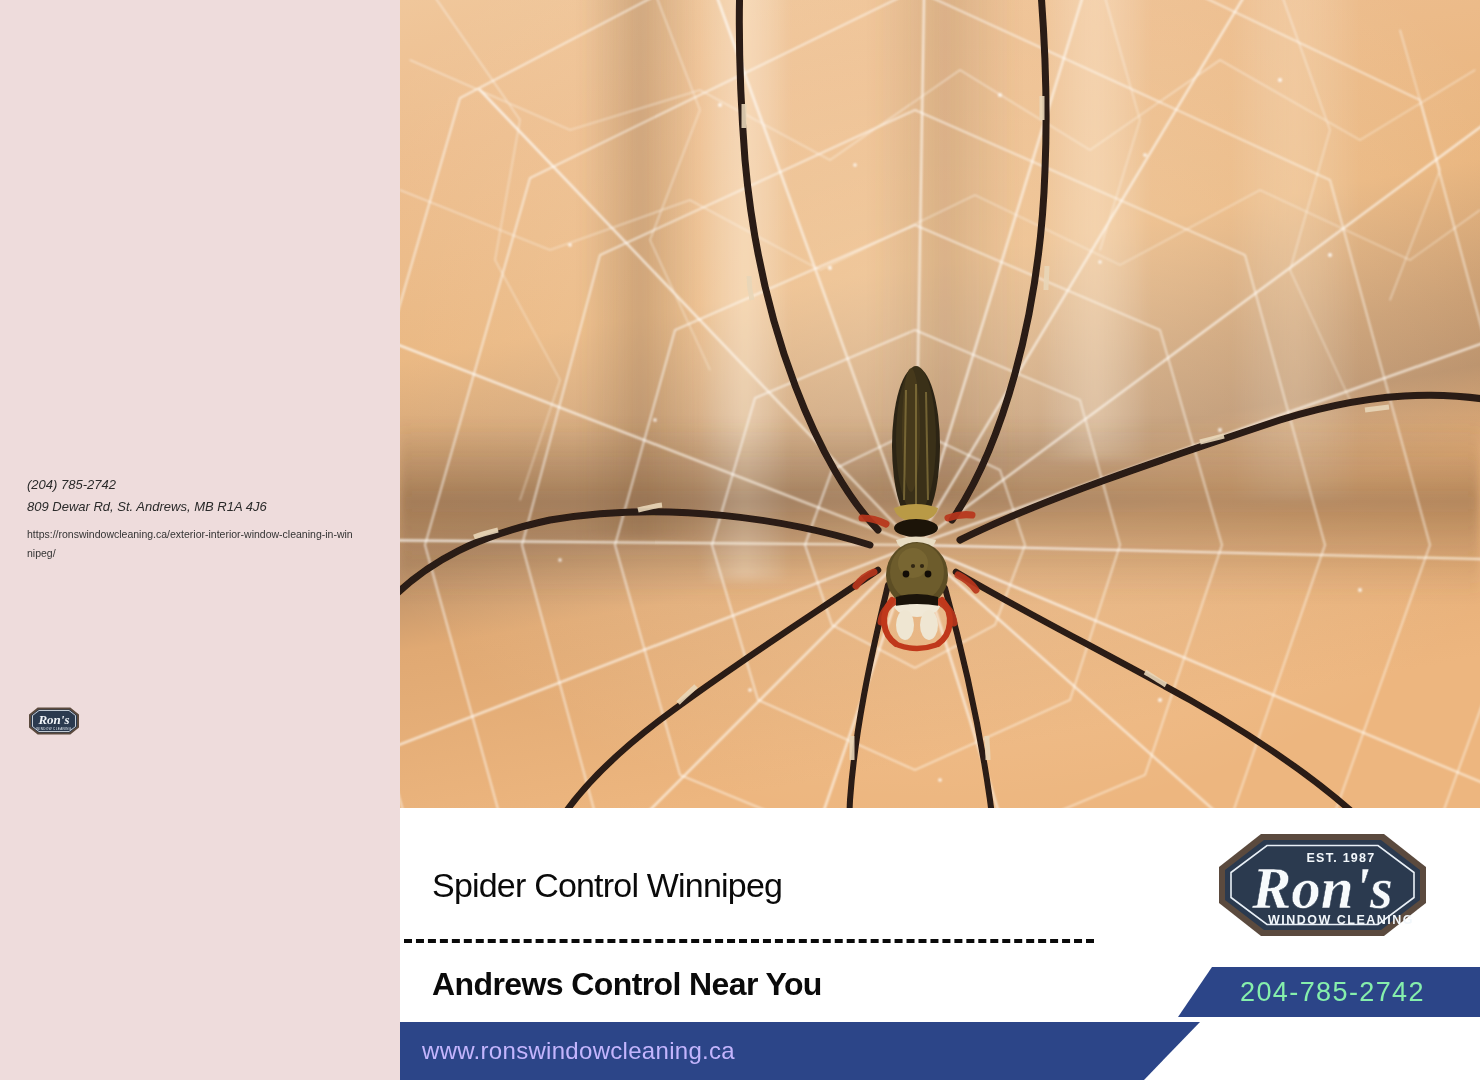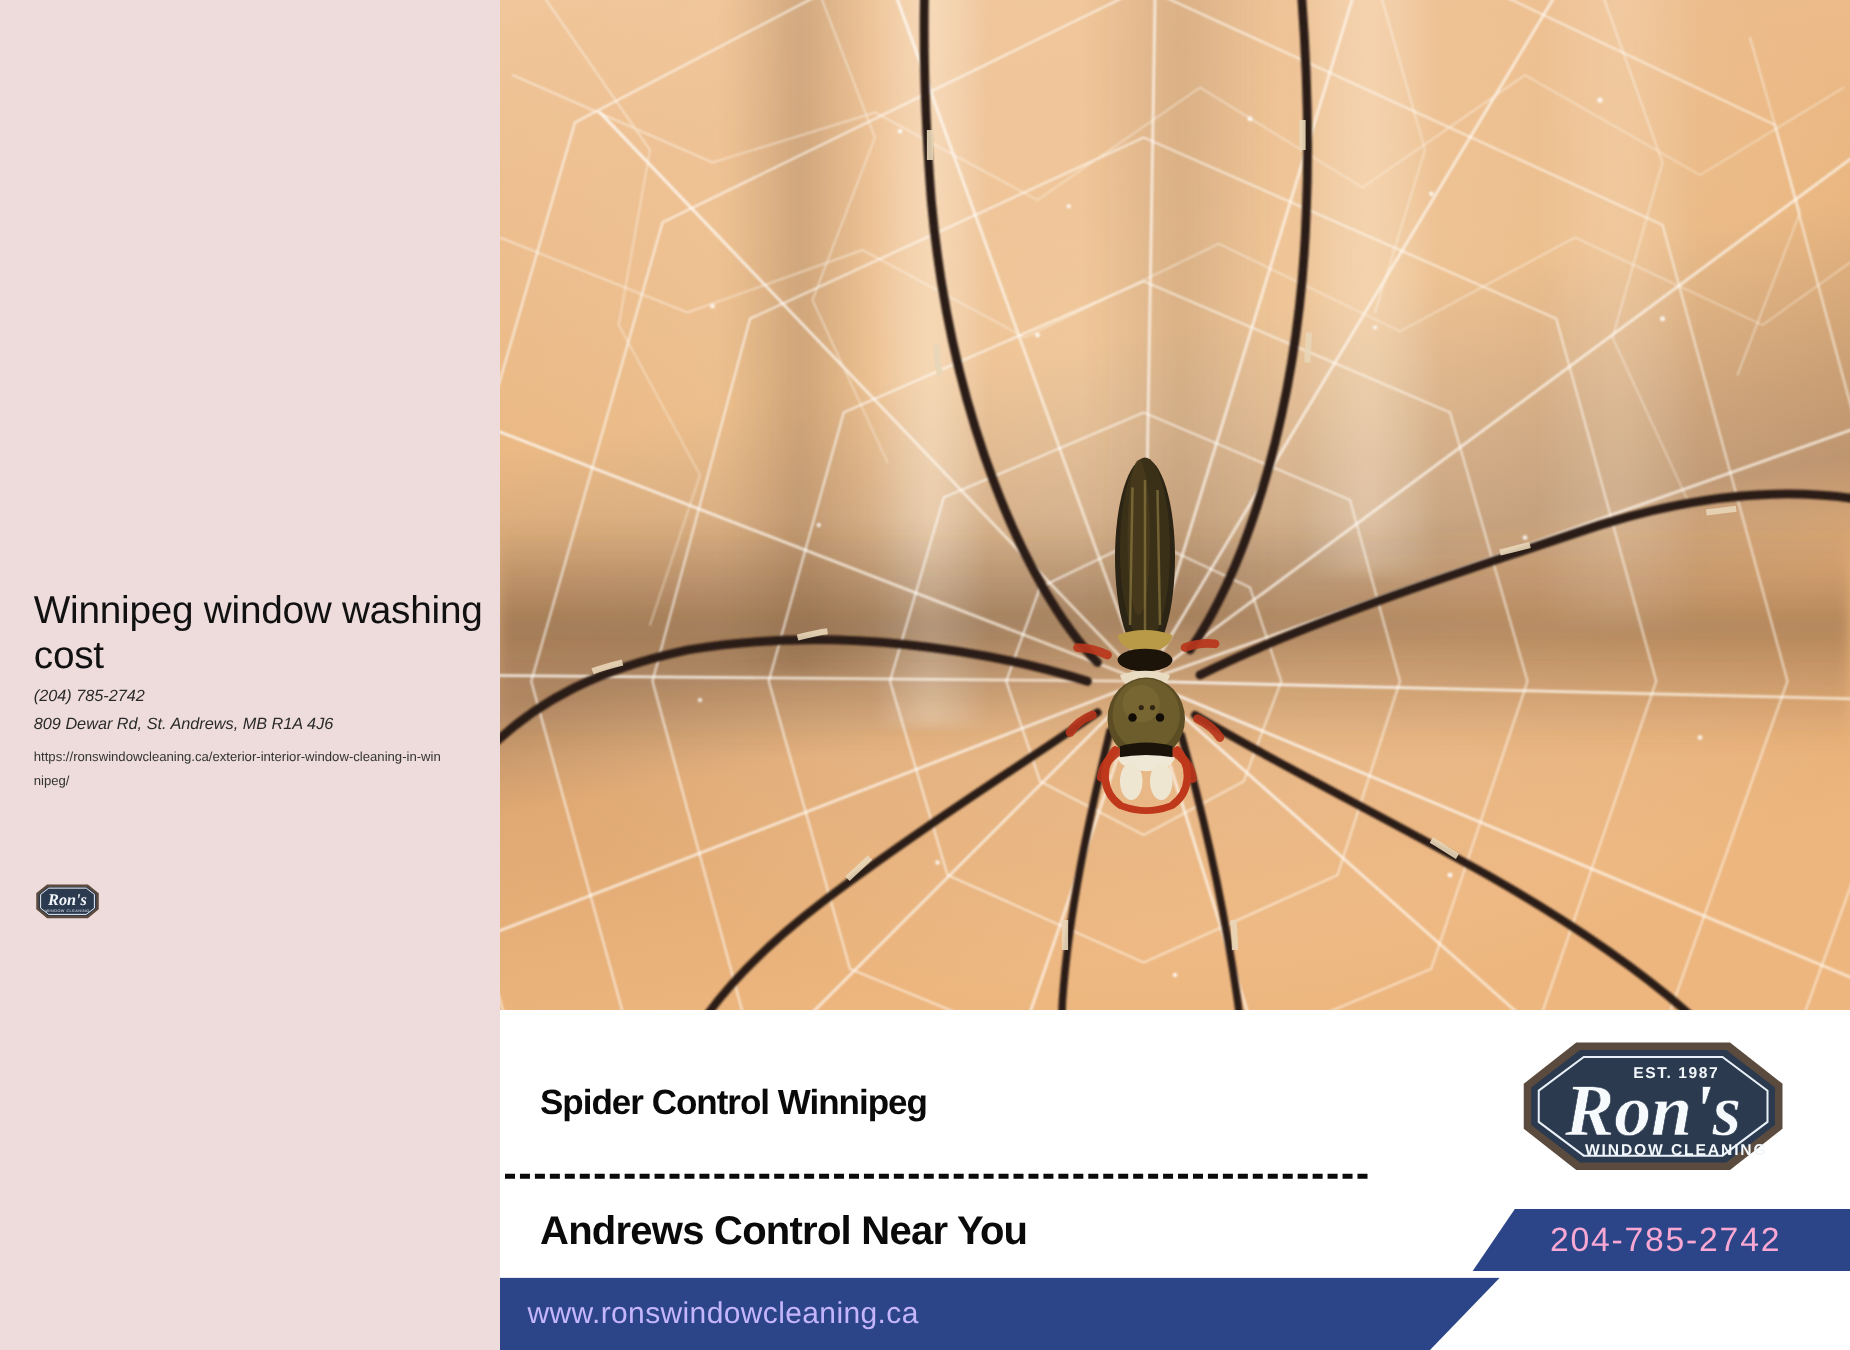--- a/index.html
+++ b/index.html
@@ -52,42 +52,42 @@
   #hero svg{ display:block; width:1080px; height:808px; }
 
   
   #content-band{
     position:absolute; left:400px; top:808px; width:1080px; height:272px;
     background:#ffffff;
   }
 
   #headline-primary{
     position:absolute; left:32px; top:58px;
-    font-size:28px; font-weight:700; color:#0a0a0a;
+    font-size:34px; font-weight:400; color:#0a0a0a;
     letter-spacing:-0.8px; white-space:nowrap;
   }
   #headline-divider{
     position:absolute; left:4px; top:131px; width:690px; height:0;
     border-top:4px dashed #0a0a0a;
   }
   #headline-secondary{
     position:absolute; left:32px; top:158px;
     font-size:32px; font-weight:700; color:#0a0a0a;
     letter-spacing:-0.6px; white-space:nowrap;
   }
 
   
   #phone-bar{
     position:absolute; left:778px; top:159px; width:302px; height:50px;
     background:#2c4588;
     clip-path:polygon(34px 0, 100% 0, 100% 100%, 0 100%);
     display:flex; align-items:center;
   }
   #phone-text{
-    margin-left:62px; color:#f9a8d4; font-size:27px; letter-spacing:1.4px;
+    margin-left:62px; color:#86efac; font-size:27px; letter-spacing:1.4px;
     font-weight:400; white-space:nowrap;
   }
 
   
   #web-bar{
     position:absolute; left:0; top:214px; width:800px; height:58px;
     background:#2c4588;
     clip-path:polygon(0 0, 100% 0, calc(100% - 56px) 100%, 0 100%);
     display:flex; align-items:center;
   }
@@ -101,24 +101,20 @@
     position:absolute; left:1205px; top:824px; width:235px; height:122px;
   }
   #brand-logo svg{ display:block; width:100%; height:100%; }
 </style>
 </head>
 <body>
 
 <div id="info-panel">
   <div id="info-stack">
 
-    <div id="biz-title">
-      <span>Winnipeg window washing</span>
-      <span class="l2">cost</span>
-    </div>
 
 
     <div class="biz-line" id="biz-phone">(204) 785-2742</div>
     <div class="biz-line">809 Dewar Rd, St. Andrews, MB R1A 4J6</div>
 
     <div id="biz-url">https://ronswindowcleaning.ca/exterior-interior-window-cleaning-in-winnipeg/</div>
   </div>
 
   <div id="mini-logo">
     <svg viewBox="0 0 108 60" xmlns="http://www.w3.org/2000/svg">

